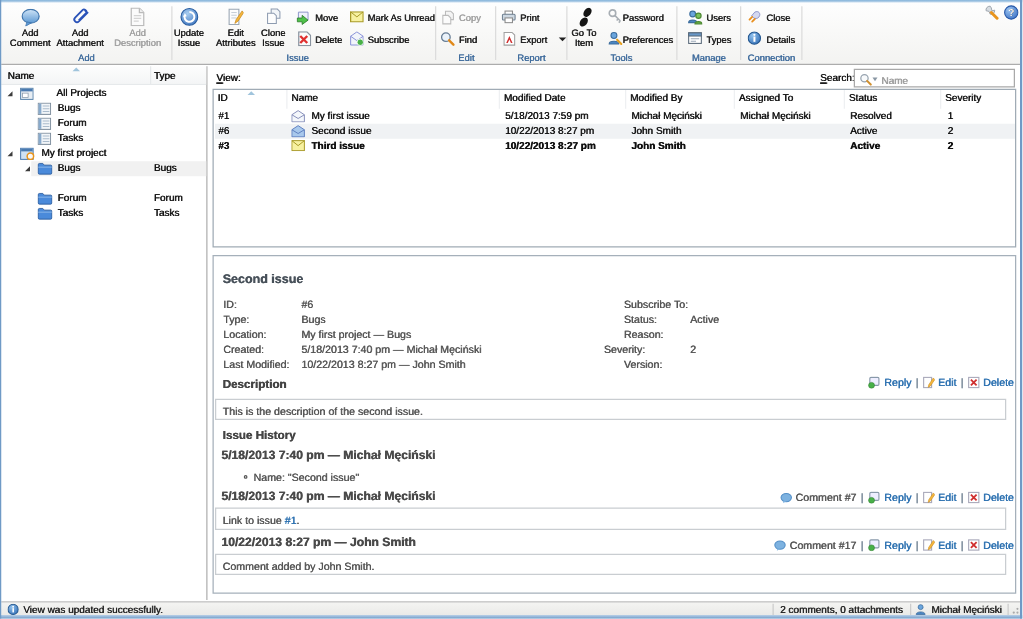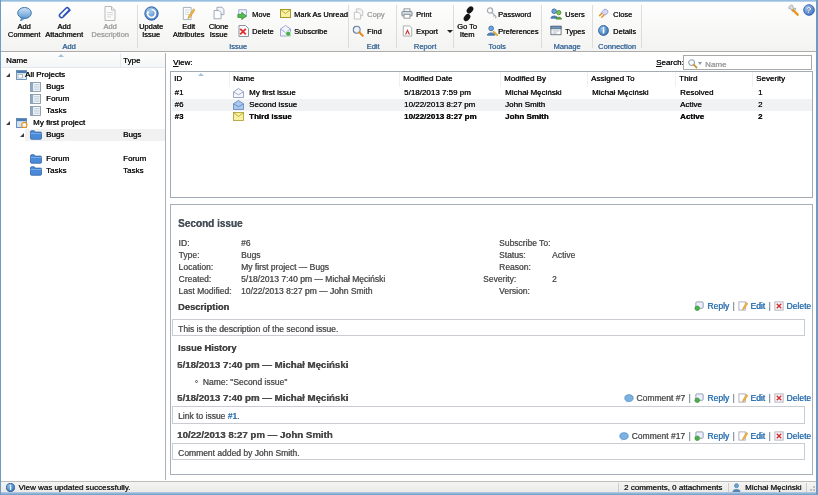--- a/index.html
+++ b/index.html
@@ -248,21 +248,21 @@
     <div style="position:absolute;left:119px;top:0;width:1px;height:15px;background:#e6e9eb"></div>
     <div style="position:absolute;left:57px;top:1px;width:0;height:0;border-left:3.5px solid transparent;border-right:3.5px solid transparent;border-bottom:3.5px solid #a0c4dc;"></div>
   </div>
   <div class="tr-row" style="top:16px">
       <div class="exp" style="left:5px"></div>
       <span class="ic" style="left:15px"><svg width="11" height="10" viewBox="0 0 11 10">
           <rect x="0.5" y="0.5" width="10" height="9" fill="#e8eef4" stroke="#5580aa" stroke-width="0.8"></rect>
           <rect x="0.9" y="0.9" width="9.2" height="2.2" fill="#4a7ab0"></rect>
           <rect x="2" y="4.5" width="4.5" height="3.5" fill="#fff" stroke="#8899aa" stroke-width="0.6"></rect>
         </svg></span>
-      <span class="tx" style="left:24px">All Projects</span>
+      <span class="tx" style="left:44px">All Projects</span>
     </div>
   <div class="tr-row" style="top:28px">
       <span class="ic" style="left:29px"><svg width="11" height="10" viewBox="0 0 11 10">
           <rect x="0.5" y="0.5" width="10" height="9" fill="#f2f5f8" stroke="#7a8a9a" stroke-width="0.8"></rect>
           <rect x="0.9" y="0.9" width="2.2" height="8.2" fill="#88aacc"></rect>
           <path d="M4.2 2.8 H9.5 M4.2 5 H9.5 M4.2 7.2 H9.5" stroke="#aabbcc" stroke-width="0.8"></path>
         </svg></span>
       <span class="tx" style="left:45px">Bugs</span>
     </div>
   <div class="tr-row" style="top:40px">
@@ -330,21 +330,21 @@
       <span style="position:absolute;left:21px;top:4px;color:#9a9a9a">Name</span>
     </div>
 </div>
 
 <div class="abs" id="issuelist">
   <div class="lh" style="left:3px">ID</div>
   <div class="lh" style="left:62px">Name</div>
   <div class="lh" style="left:232px">Modified Date</div>
   <div class="lh" style="left:333px">Modified By</div>
   <div class="lh" style="left:420px">Assigned To</div>
-  <div class="lh" style="left:508px">Third</div>
+  <div class="lh" style="left:508px">Status</div>
   <div class="lh" style="left:585px">Severity</div>
   <div class="colsep" style="left:58px"></div>
   <div class="colsep" style="left:228px"></div>
   <div class="colsep" style="left:329px"></div>
   <div class="colsep" style="left:416px"></div>
   <div class="colsep" style="left:504px"></div>
   <div class="colsep" style="left:581px"></div>
   <div style="position:absolute;left:27px;top:1px;width:0;height:0;border-left:3.5px solid transparent;border-right:3.5px solid transparent;border-bottom:3.5px solid #a0c4dc;"></div>
   <div class="lrow" style="top:14.8px">
     <span class="lcell" style="left:2.5px">#1</span>

